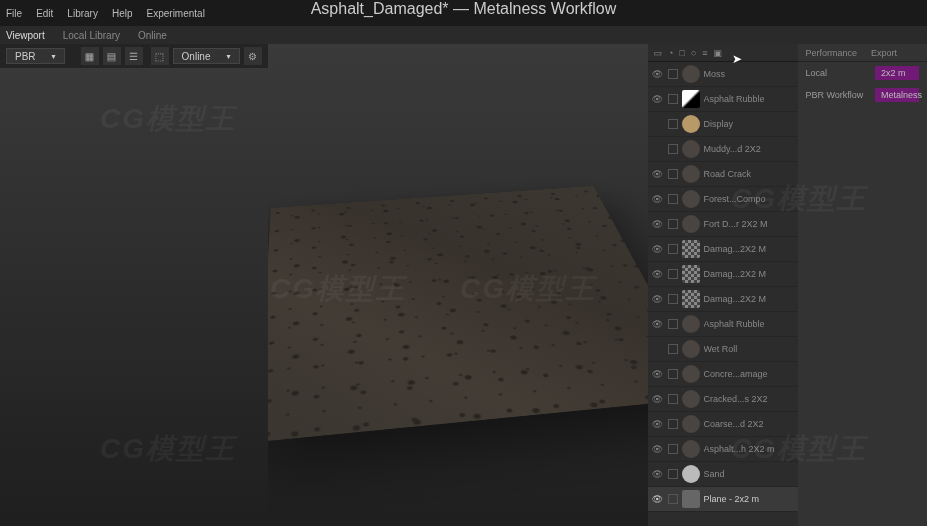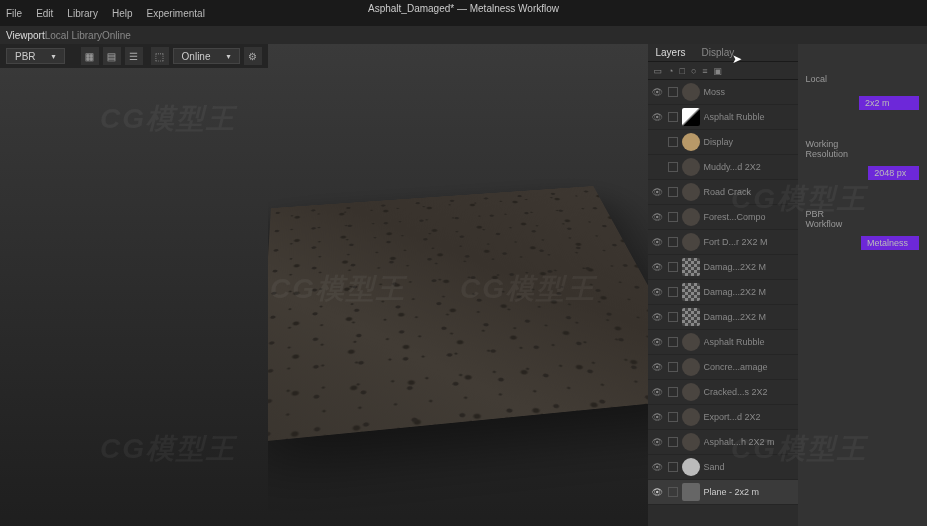--- a/index.html
+++ b/index.html
@@ -1,22 +1,22 @@
 <!DOCTYPE html>
 <html><head>
   <meta charset="utf-8">
   <style>
     * { margin: 0; padding: 0; box-sizing: border-box; font-family: -apple-system, BlinkMacSystemFont, "Segoe UI", sans-serif; }
     body { width: 927px; height: 526px; background: #2a2a2a; color: #aaa; font-size: 10px; overflow: hidden; position: relative; }
     
     .menubar { height: 26px; background: #1a1a1a; display: flex; align-items: center; padding: 0 6px; gap: 14px; font-size: 10px; color: #bbb; }
     .menubar span { cursor: pointer; }
-    .title { position: absolute; top: 0; left: 50%; transform: translateX(-50%); height: 18px; line-height: 18px; color: #ccc; font-size: 10px; }
-    
-    .tabbar { height: 18px; background: #2a2a2a; display: flex; align-items: center; padding: 0 6px; font-size: 10px; color: #888; }
+    .title { position: absolute; top: 0; left: 50%; transform: translateX(-50%); height: 18px; line-height: 18px; color: #ccc; font-size: 16px; }
+    
+    .tabbar { height: 18px; background: #2a2a2a; display: flex; align-items: center; padding: 0 6px; gap: 18px; font-size: 10px; color: #888; }
     .tabbar .active { color: #ddd; }
     
     .main { display: flex; height: calc(100% - 36px); }
     
     .viewport { flex: 1; display: flex; flex-direction: row; background: linear-gradient(#3a3a3a, #1e1e1e); position: relative; }
     .vp-toolbar { height: 24px; background: #242424; display: flex; align-items: center; padding: 0 6px; gap: 4px; }
     .dropdown { background: #333; border: 1px solid #444; padding: 2px 8px; font-size: 10px; color: #ccc; display: flex; align-items: center; gap: 16px; height: 16px; }
     .dropdown::after { content: "▾"; font-size: 8px; }
     .icon-btn { width: 18px; height: 18px; background: #333; display: flex; align-items: center; justify-content: center; color: #aaa; font-size: 10px; }
     .spacer { flex: 1; }
@@ -43,21 +43,21 @@
     .layer .thumb.noise { border-radius: 2px; background: repeating-conic-gradient(#444 0 25%, #888 0 50%) 0 0/6px 6px; }
     .layer .thumb.mask { border-radius: 2px; background: linear-gradient(135deg, #fff 45%, #000 55%); }
     .layer .thumb.tan { background: #b89968; }
     .layer .thumb.lt { background: #bbb; }
     .layer .name { flex: 1; overflow: hidden; text-overflow: ellipsis; white-space: nowrap; }
     
     .props { flex: 1; background: #333; font-size: 10px; display: flex; flex-direction: column; }
     .props-tabs { height: 18px; display: flex; align-items: center; padding: 0 8px; gap: 14px; color: #888; border-bottom: 1px solid #222; }
     .props-tabs .pt { font-size: 9px; }
     .prop-row { display: flex; justify-content: space-between; align-items: center; padding: 4px 8px; font-size: 9px; color: #999; }
-    .prop-row .val { background: #6d28d9; padding: 2px 6px; width: 60px; text-align: left; color: #bbb; margin-top: 48px; }
+    .prop-row .val { background: #701a75; padding: 2px 6px; width: 44px; text-align: left; color: #bbb; }
     
     .watermark { position: absolute; color: rgba(255,255,255,0.05); font-size: 28px; font-weight: bold; letter-spacing: 2px; pointer-events: none; font-style: italic; }
     .wm1 { top: 100px; left: 100px; }
     .wm2 { top: 270px; left: 270px; }
     .wm3 { top: 270px; left: 460px; }
     .wm4 { top: 430px; left: 100px; }
     .wm5 { top: 180px; right: 60px; }
     .wm6 { top: 430px; right: 60px; }
     .cursor { position: absolute; top: 52px; left: 732px; font-size: 12px; color: #fff; pointer-events: none; }
   </style>
@@ -96,24 +96,20 @@
         </div>
       <div class="icon-btn">⚙</div>
     </div>
     <div class="vp-canvas">
       <div class="plane"></div>
     </div>
   </div>
 
   <div class="right">
     <div class="layers-panel">
-      <div class="panel-tabs">
-        <span class="active">Layers</span>
-        <span>Display</span>
-      </div>
       <div class="layer-tools">
         <span>▭</span>
         <span>◔</span>
         <span>□</span>
         <span>○</span>
         <span>≡</span>
         <span>▣</span>
       </div>
       <div class="layer-list" id="layer-list">
           <div class="layer">
@@ -176,36 +172,42 @@
             <span class="thumb noise"></span>
             <span class="name">Damag...2X2 M</span>
           </div>
           <div class="layer">
             <span class="eye">👁</span>
             <span class="type"></span>
             <span class="thumb dark"></span>
             <span class="name">Asphalt Rubble</span>
           </div>
           <div class="layer">
+            <span class="eye"></span>
+            <span class="type"></span>
+            <span class="thumb dark"></span>
+            <span class="name">Wet Roll</span>
+          </div>
+          <div class="layer">
             <span class="eye">👁</span>
             <span class="type"></span>
             <span class="thumb dark"></span>
             <span class="name">Concre...amage</span>
           </div>
           <div class="layer">
             <span class="eye">👁</span>
             <span class="type"></span>
             <span class="thumb dark"></span>
             <span class="name">Cracked...s 2X2</span>
           </div>
           <div class="layer">
             <span class="eye">👁</span>
             <span class="type"></span>
             <span class="thumb dark"></span>
-            <span class="name">Export...d 2X2</span>
+            <span class="name">Coarse...d 2X2</span>
           </div>
           <div class="layer">
             <span class="eye">👁</span>
             <span class="type"></span>
             <span class="thumb dark"></span>
             <span class="name">Asphalt...h 2X2 m</span>
           </div>
           <div class="layer">
             <span class="eye">👁</span>
             <span class="type"></span>
@@ -215,27 +217,27 @@
           <div class="layer selected">
             <span class="eye">👁</span>
             <span class="type"></span>
             <span class="thumb sq"></span>
             <span class="name">Plane - 2x2 m</span>
           </div>
         </div>
     </div>
 
     <div class="props">
+      <div class="props-tabs">
+        <span class="pt">Performance</span>
+        <span class="pt">Export</span>
+      </div>
       <div class="prop-row">
         <span>Local</span>
         <span class="val">2x2 m</span>
-      </div>
-      <div class="prop-row">
-        <span>Working Resolution</span>
-        <span class="val">2048 px</span>
       </div>
       <div class="prop-row">
         <span>PBR Workflow</span>
         <span class="val">Metalness</span>
       </div>
     </div>
   </div>
 </div>
 
 <div class="watermark wm1">CG模型王</div>

